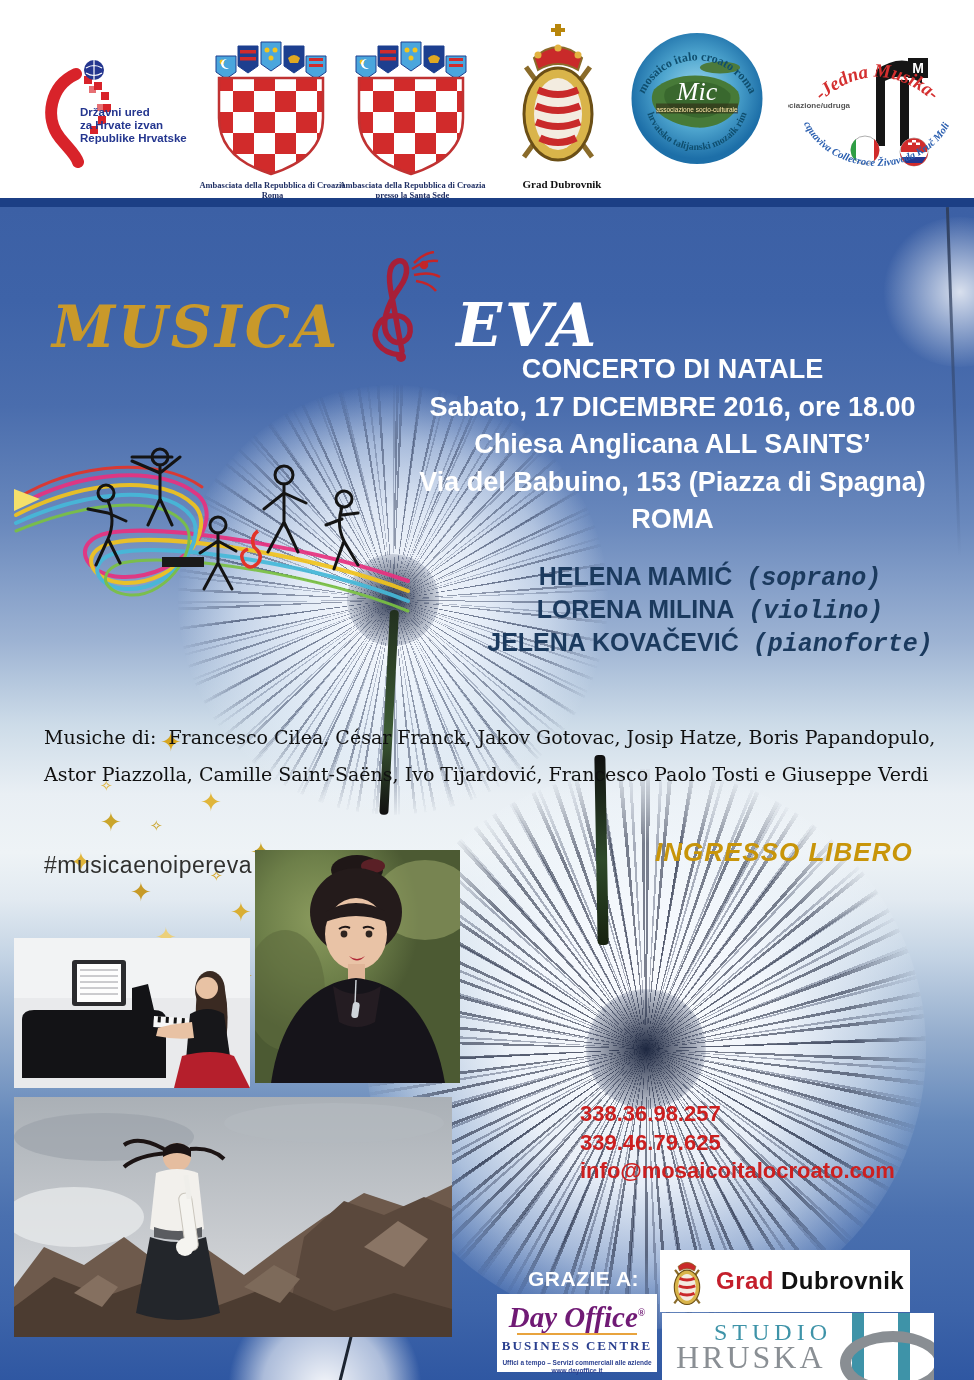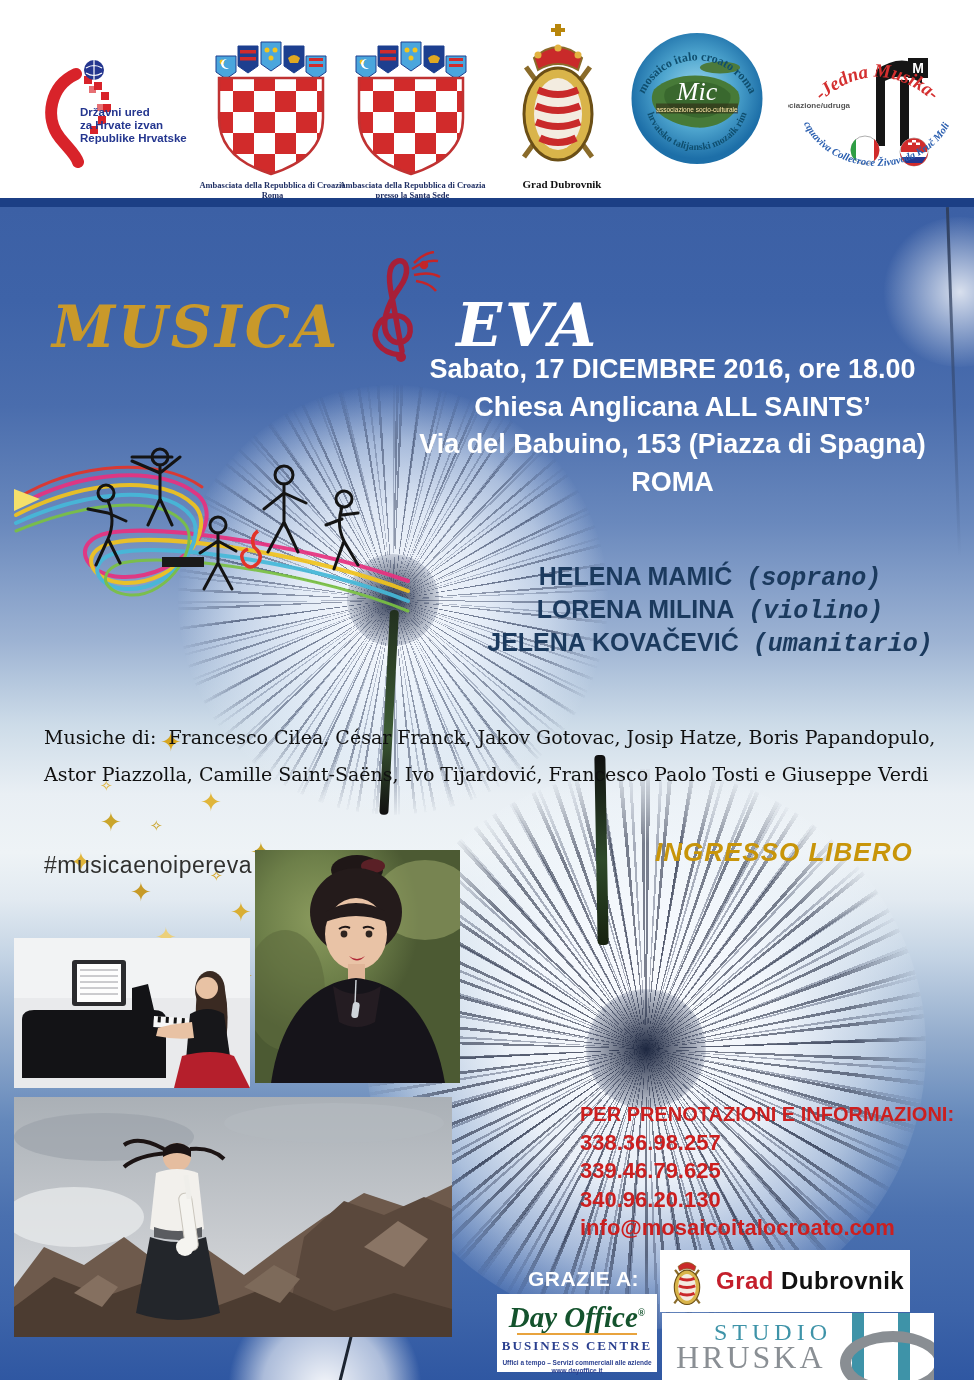--- a/index.html
+++ b/index.html
@@ -75,21 +75,21 @@
   #contact{left:580px;top:893px;width:380px;z-index:6;color:#cc1f1f;font-weight:bold;line-height:28.5px;}
   #contact .c-head{font-size:20px;}
   #contact .c-line{font-size:22px;}
   
   .photo{position:absolute;z-index:4;}
   
   #grazie{left:528px;top:1060px;z-index:6;color:#fff;font-weight:bold;font-size:21px;letter-spacing:.5px;}
   .spbox{position:absolute;background:#fff;z-index:6;}
   #dayoffice{left:497px;top:1087px;width:160px;height:78px;text-align:center;}
   #dayoffice .do-name{font-family:"Liberation Serif",serif;font-style:italic;font-weight:bold;
-     font-size:29px;color:#14532d;line-height:30px;margin-top:4px;}
+     font-size:29px;color:#701a75;line-height:30px;margin-top:4px;}
   #dayoffice .do-reg{font-size:10px;vertical-align:super;}
   #dayoffice .do-rule{width:120px;height:2px;background:#e8a33d;margin:1px auto 3px auto;}
   #dayoffice .do-tag{font-size:13px;font-weight:bold;letter-spacing:2px;color:#2a3f8f;font-family:"Liberation Serif",serif;}
   #dayoffice .do-small{font-size:6.5px;font-weight:bold;color:#2a3f8f;line-height:8px;margin-top:5px;}
   #graddbx{left:660px;top:1043px;width:250px;height:62px;display:flex;align-items:center;}
   #graddbx .gd-text{font-size:24px;font-weight:bold;letter-spacing:.5px;margin-left:8px;}
   #graddbx .gd-red{color:#c41f2c;}  #graddbx .gd-black{color:#111;margin-left:7px;}
   #hruska{left:662px;top:1106px;width:272px;height:67px;overflow:hidden;}
   #hruska .hk-studio{position:absolute;left:52px;top:6px;font-family:"Liberation Serif",serif;
      font-size:24px;letter-spacing:5px;color:#3e93a8;}
@@ -339,35 +339,36 @@
               <path d="M62,30 q14,2 20,10"></path>
             <circle cx="70" cy="14" r="3" fill="#c22"></circle>
           </g>
         </svg>
       </span>
       <span class="title-white">EVA</span>
     </div>
 
 
     <div class="abs" id="eventBlock">
+      <div>CONCERTO DI NATALE</div>
       <div>Sabato, 17 DICEMBRE 2016, ore 18.00</div>
       <div>Chiesa Anglicana ALL SAINTS’</div>
       <div>Via del Babuino, 153 (Piazza di Spagna)</div>
       <div>ROMA</div>
     </div>
 
     <div class="abs" id="performers">
       <div>
         <span>HELENA MAMIĆ</span><span class="role">(soprano)</span>
       </div>
       <div>
         <span>LORENA MILINA</span><span class="role">(violino)</span>
       </div>
       <div>
-        <span>JELENA KOVAČEVIĆ</span><span class="role">(umanitario)</span>
+        <span>JELENA KOVAČEVIĆ</span><span class="role">(pianoforte)</span>
       </div>
     </div>
 
     <div class="abs" id="program">
       <span>Musiche di:</span>&nbsp;
       <span>Francesco Cilea, César Franck, Jakov Gotovac, Josip Hatze, Boris Papandopulo, Astor Piazzolla, Camille Saint-Saëns, Ivo Tijardović, Francesco Paolo Tosti e Giuseppe Verdi</span>
     </div>
 
     <div class="abs" id="sparkles"></div>
     <div class="abs" id="hashtag">#musicaenoipereva</div>
@@ -450,24 +451,22 @@
         <path d="M142,76 q21,-8 42,0 l6,56 q-27,10 -54,0 z" fill="#f2f0ec"></path>
         <path d="M140,130 q24,8 48,0 l0,10 q-24,6 -48,0 z" fill="#5a5c60"></path>
         <path d="M136,140 q28,10 56,0 l14,76 q-42,14 -84,0 z" fill="#23262b"></path>
         <rect x="168" y="96" width="13" height="58" rx="6" fill="#f5f4f0" stroke="#c9c5bc" stroke-width="1" transform="rotate(-8 174 125)"></rect>
         <rect x="171" y="78" width="5" height="24" fill="#efeeea" transform="rotate(-8 174 90)"></rect>
         <circle cx="171" cy="150" r="9" fill="#f5f4f0"></circle>
       </g>
     </svg>
 
     <div class="abs" id="contact">
-      <div class="c-head">PER PRENOTAZIONI E INFORMAZIONI:</div>
       <div class="c-line">338.36.98.257</div>
       <div class="c-line">339.46.79.625</div>
-      <div class="c-line">340.96.20.130</div>
       <div class="c-line">info@mosaicoitalocroato.com</div>
     </div>
 
     <div class="abs" id="grazie">GRAZIE A:</div>
 
     <div class="spbox" id="dayoffice">
       <div class="do-name"><span>Day Office</span><span class="do-reg">®</span></div>
       <div class="do-rule"></div>
       <div class="do-tag">BUSINESS CENTRE</div>
       <div class="do-small">

